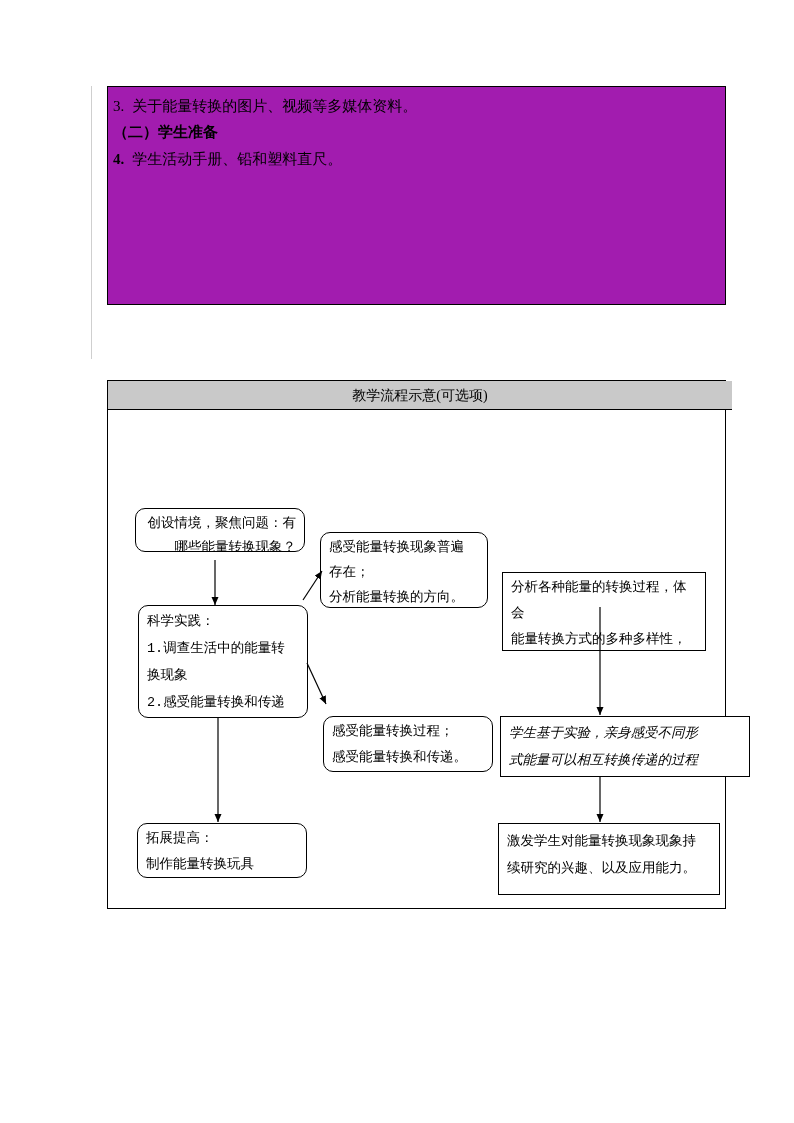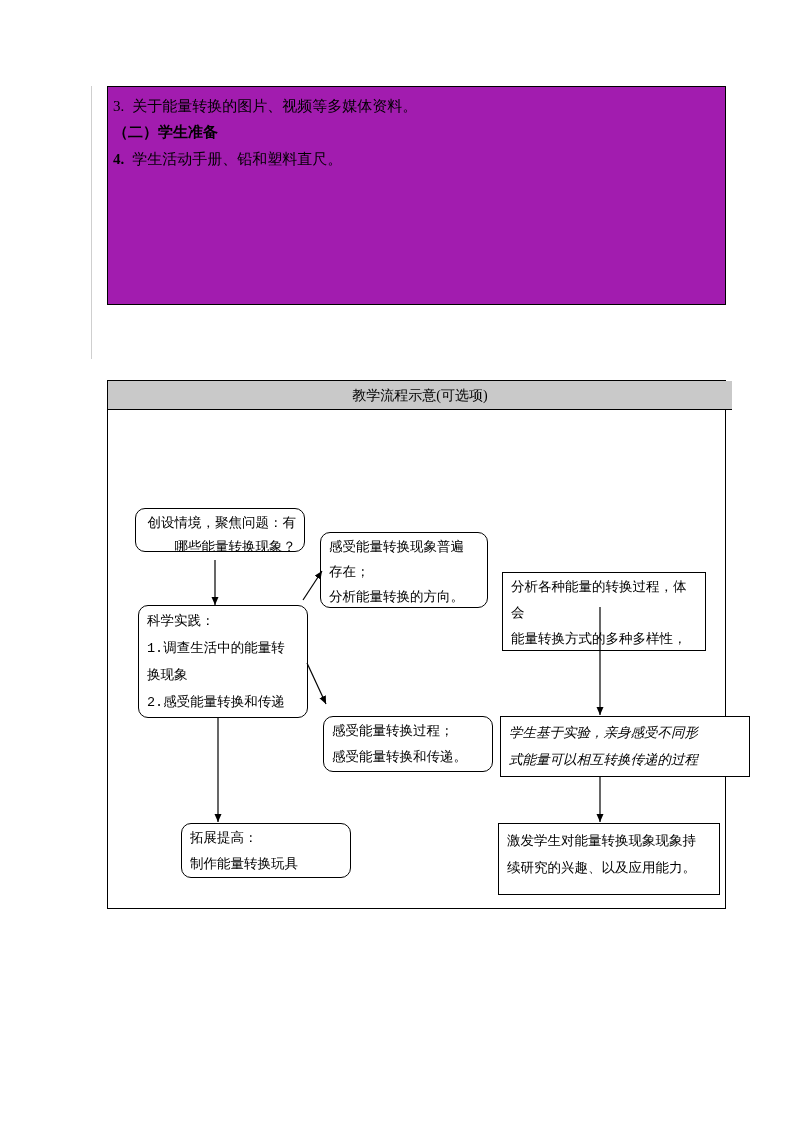--- a/index.html
+++ b/index.html
@@ -55,21 +55,21 @@
     font-size: 13.5px; line-height: 26px; padding: 3px 8px;
     white-space: pre-line; overflow: hidden;
   }
   .rounded { border-radius: 10px; }
   .n-situation { left: 27px;  top: 127px; width: 170px; height: 44px;  line-height: 24px; padding-top: 2px; text-align: right; }
   .n-feelcommon{ left: 212px; top: 151px; width: 168px; height: 76px;  line-height: 25px; padding-top: 1px; }
   .n-intent1   { left: 394px; top: 147px; width: 204px; height: 79px;  line-height: 26px; padding-top: 1px; margin-top: 44px; }
   .n-practice  { left: 30px;  top: 224px; width: 170px; height: 113px; line-height: 27px; padding-top: 2px; font-family: Liberation Mono, monospace; }
   .n-feelproc  { left: 215px; top: 335px; width: 170px; height: 56px;  line-height: 26px; padding-top: 1px; }
   .n-intent2   { left: 392px; top: 335px; width: 250px; height: 61px;  line-height: 27px; padding-top: 2px; font-style: italic; }
-  .n-extend    { left: 29px;  top: 442px; width: 170px; height: 55px;  line-height: 26px; padding-top: 1px; margin-left: 44px; }
+  .n-extend    { left: 29px;  top: 442px; width: 170px; height: 55px;  line-height: 26px; padding-top: 1px; }
   .n-intent3   { left: 390px; top: 442px; width: 222px; height: 72px;  line-height: 27px; padding-top: 3px; }
 
   .flow-arrows {
     position: absolute; left: 0; top: 0; width: 617px; height: 527px;
     pointer-events: none;
   }
 </style>
 </head>
 <body>
 

